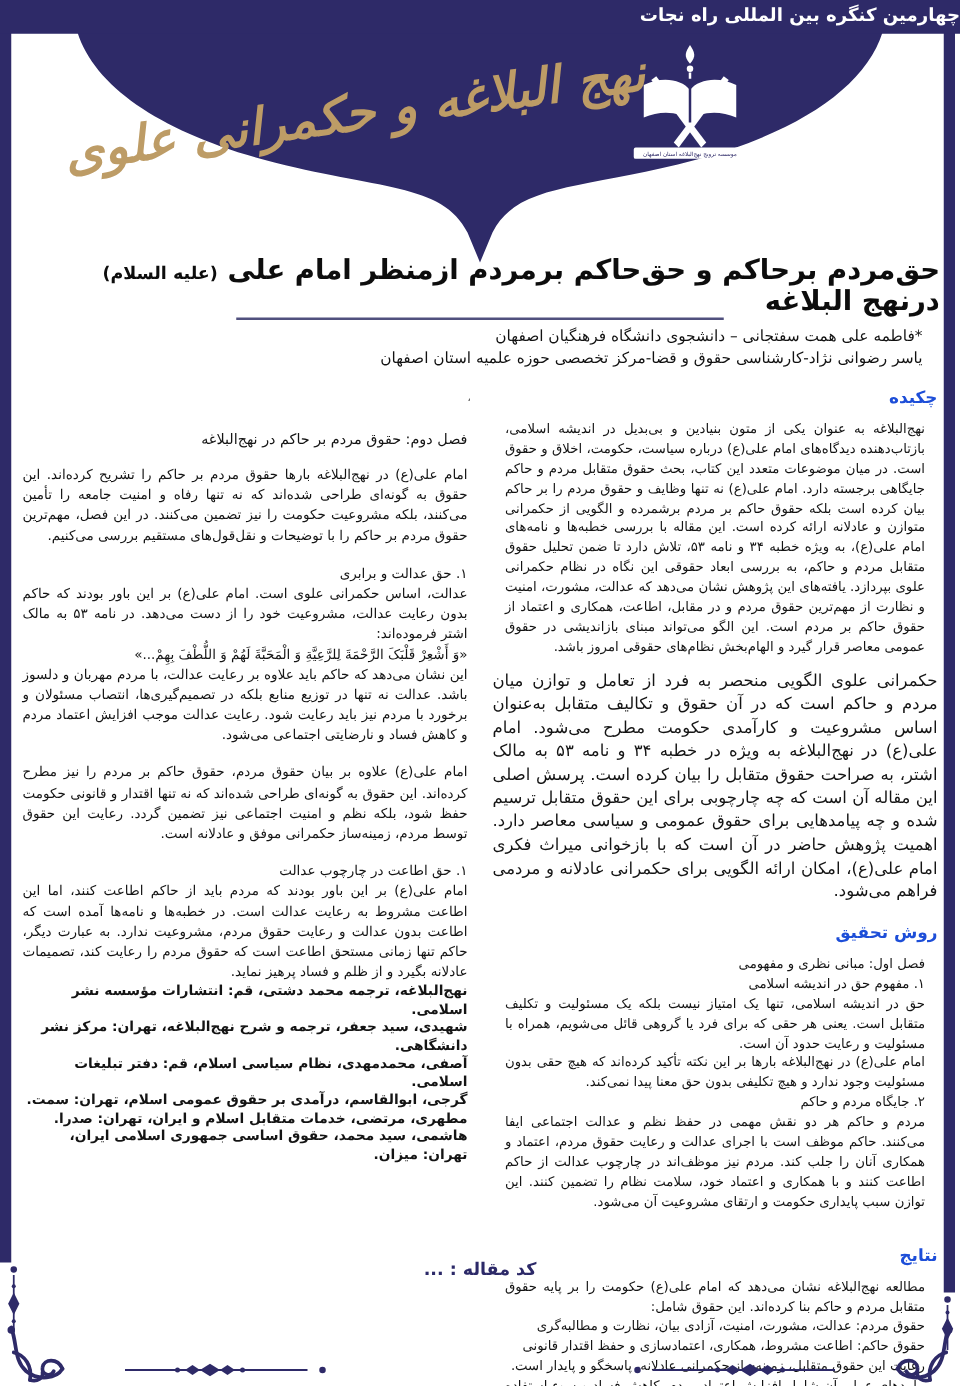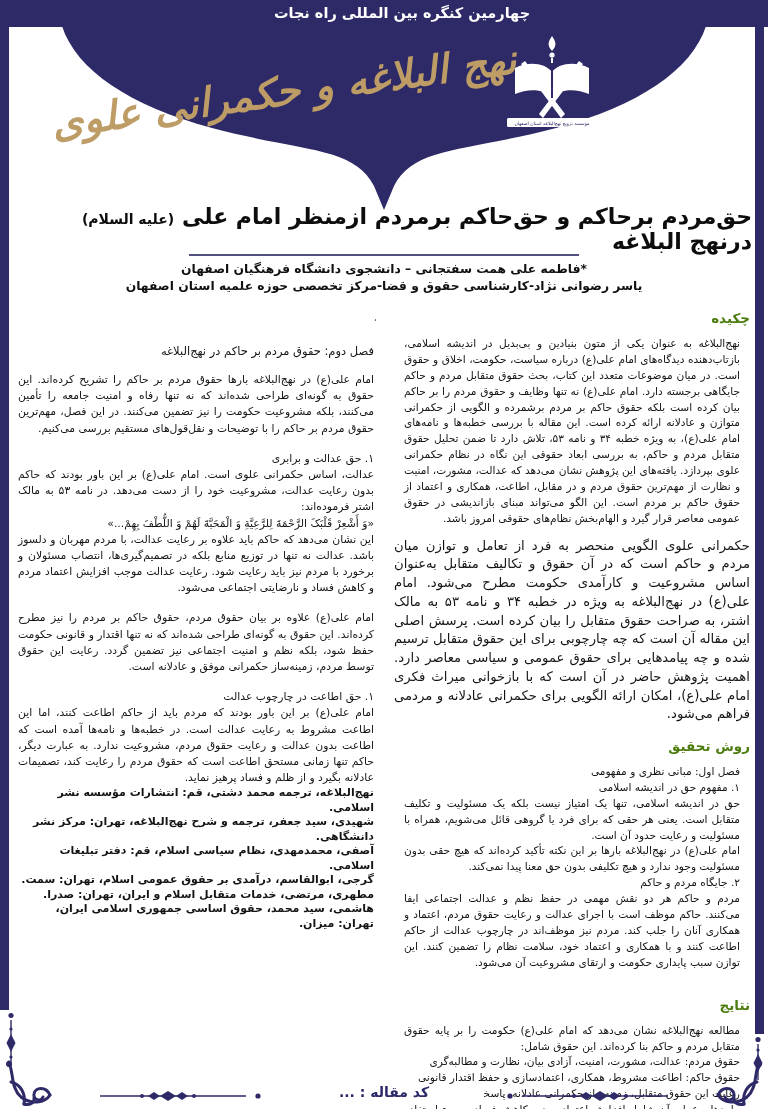--- a/index.html
+++ b/index.html
@@ -6,69 +6,69 @@
   body{
     width:768px;height:1109px;position:relative;overflow:hidden;
     background:#ffffff;direction:rtl;
     font-family:"DejaVu Sans", sans-serif;color:#141414;
   }
   .page{position:absolute;inset:0;}
 
   
   .top-band{
     position:absolute;top:0;left:0;right:0;height:27px;background:#2e2a68;
-    color:#fff;font-weight:bold;font-size:14.5px;line-height:27px;text-align:center;
+    color:#fff;font-weight:bold;font-size:14.5px;line-height:27px;text-align:right;
     letter-spacing:.5px;z-index:3;padding-left:36px;
   }
   .dome{position:absolute;top:26px;left:0;width:768px;height:186px;z-index:1;}
   .calligraphy{
     position:absolute;top:66px;left:82px;width:436px;z-index:2;
     color:#bd9c66;font-size:40px;font-weight:bold;font-style:italic;
     text-align:center;transform:rotate(-8deg);white-space:nowrap;
   }
   .logo{position:absolute;top:34px;left:500px;width:104px;height:94px;z-index:2;}
 
   
   .title{
     position:absolute;top:204px;left:16px;right:16px;margin:0;
     font-size:22px;font-weight:bold;color:#0d0d0d;z-index:2;
   }
   .title .honor{font-size:14px;font-weight:bold;}
   .title-rule{position:absolute;top:254px;left:189px;width:390px;height:2px;background:#50507e;}
   .authors{
-    position:absolute;top:261px;left:30px;right:30px;text-align:center;
-    font-weight:bold;font-size:12.3px;line-height:1.4;color:#111;
+    position:absolute;top:261px;left:30px;right:30px;
+    font-weight:normal;font-size:12.3px;line-height:1.4;color:#111;
   }
   .stray{position:absolute;top:314px;left:374px;font-size:8px;color:#333;}
 
   
   .columns{position:absolute;top:310px;right:18px;left:18px;display:flex;gap:20px;z-index:1;}
   .col{width:356px;flex:0 0 356px;}
-  .sec-h{color:#4d7c0f;font-weight:bold;font-size:13.5px;margin:0 0 5px 0;}
+  .sec-h{color:#1d4ed8;font-weight:bold;font-size:13.5px;margin:0 0 5px 0;}
   .just{text-align:justify;}
   .pre{white-space:pre-line;}
   .body-sm{font-size:10.6px;line-height:1.5;margin:10px;}
   .body-lg{font-size:13.2px;line-height:1.42;margin:0;}
   .mt-intro{margin-top:20px;}
   .mt-method{margin-top:14px;}
   .mt-results{margin-top:26px;}
   .chapter-line{font-size:11.5px;margin:34px 0 0 0;text-align:right;}
   .body-left{font-size:10.8px;line-height:1.5;margin:14px 0 0 0;}
   .mt-refs{margin-top:22px;}
   .ref{font-weight:bold;font-size:11px;line-height:1.32;text-align:right;}
 
   
   .side-bar{position:absolute;width:9px;background:#2e2a68;top:26px;}
   .side-bar.left{left:0;height:984px;}
   .side-bar.right{right:4px;height:1008px;}
   .orn{position:absolute;z-index:2;}
   .mirror{transform:scaleX(-1);}
 
   .article-code{
-    position:absolute;top:1084px;left:284px;width:200px;text-align:center;
+    position:absolute;top:1008px;left:284px;width:200px;text-align:center;
     color:#2c2968;font-weight:bold;font-size:14px;background:#fff;z-index:4;
   }
 </style>
 </head>
 <body>
 
 <div class="page">
 
   <header class="top-band">
     <span>چهارمین کنگره بین المللی  راه نجات</span>

